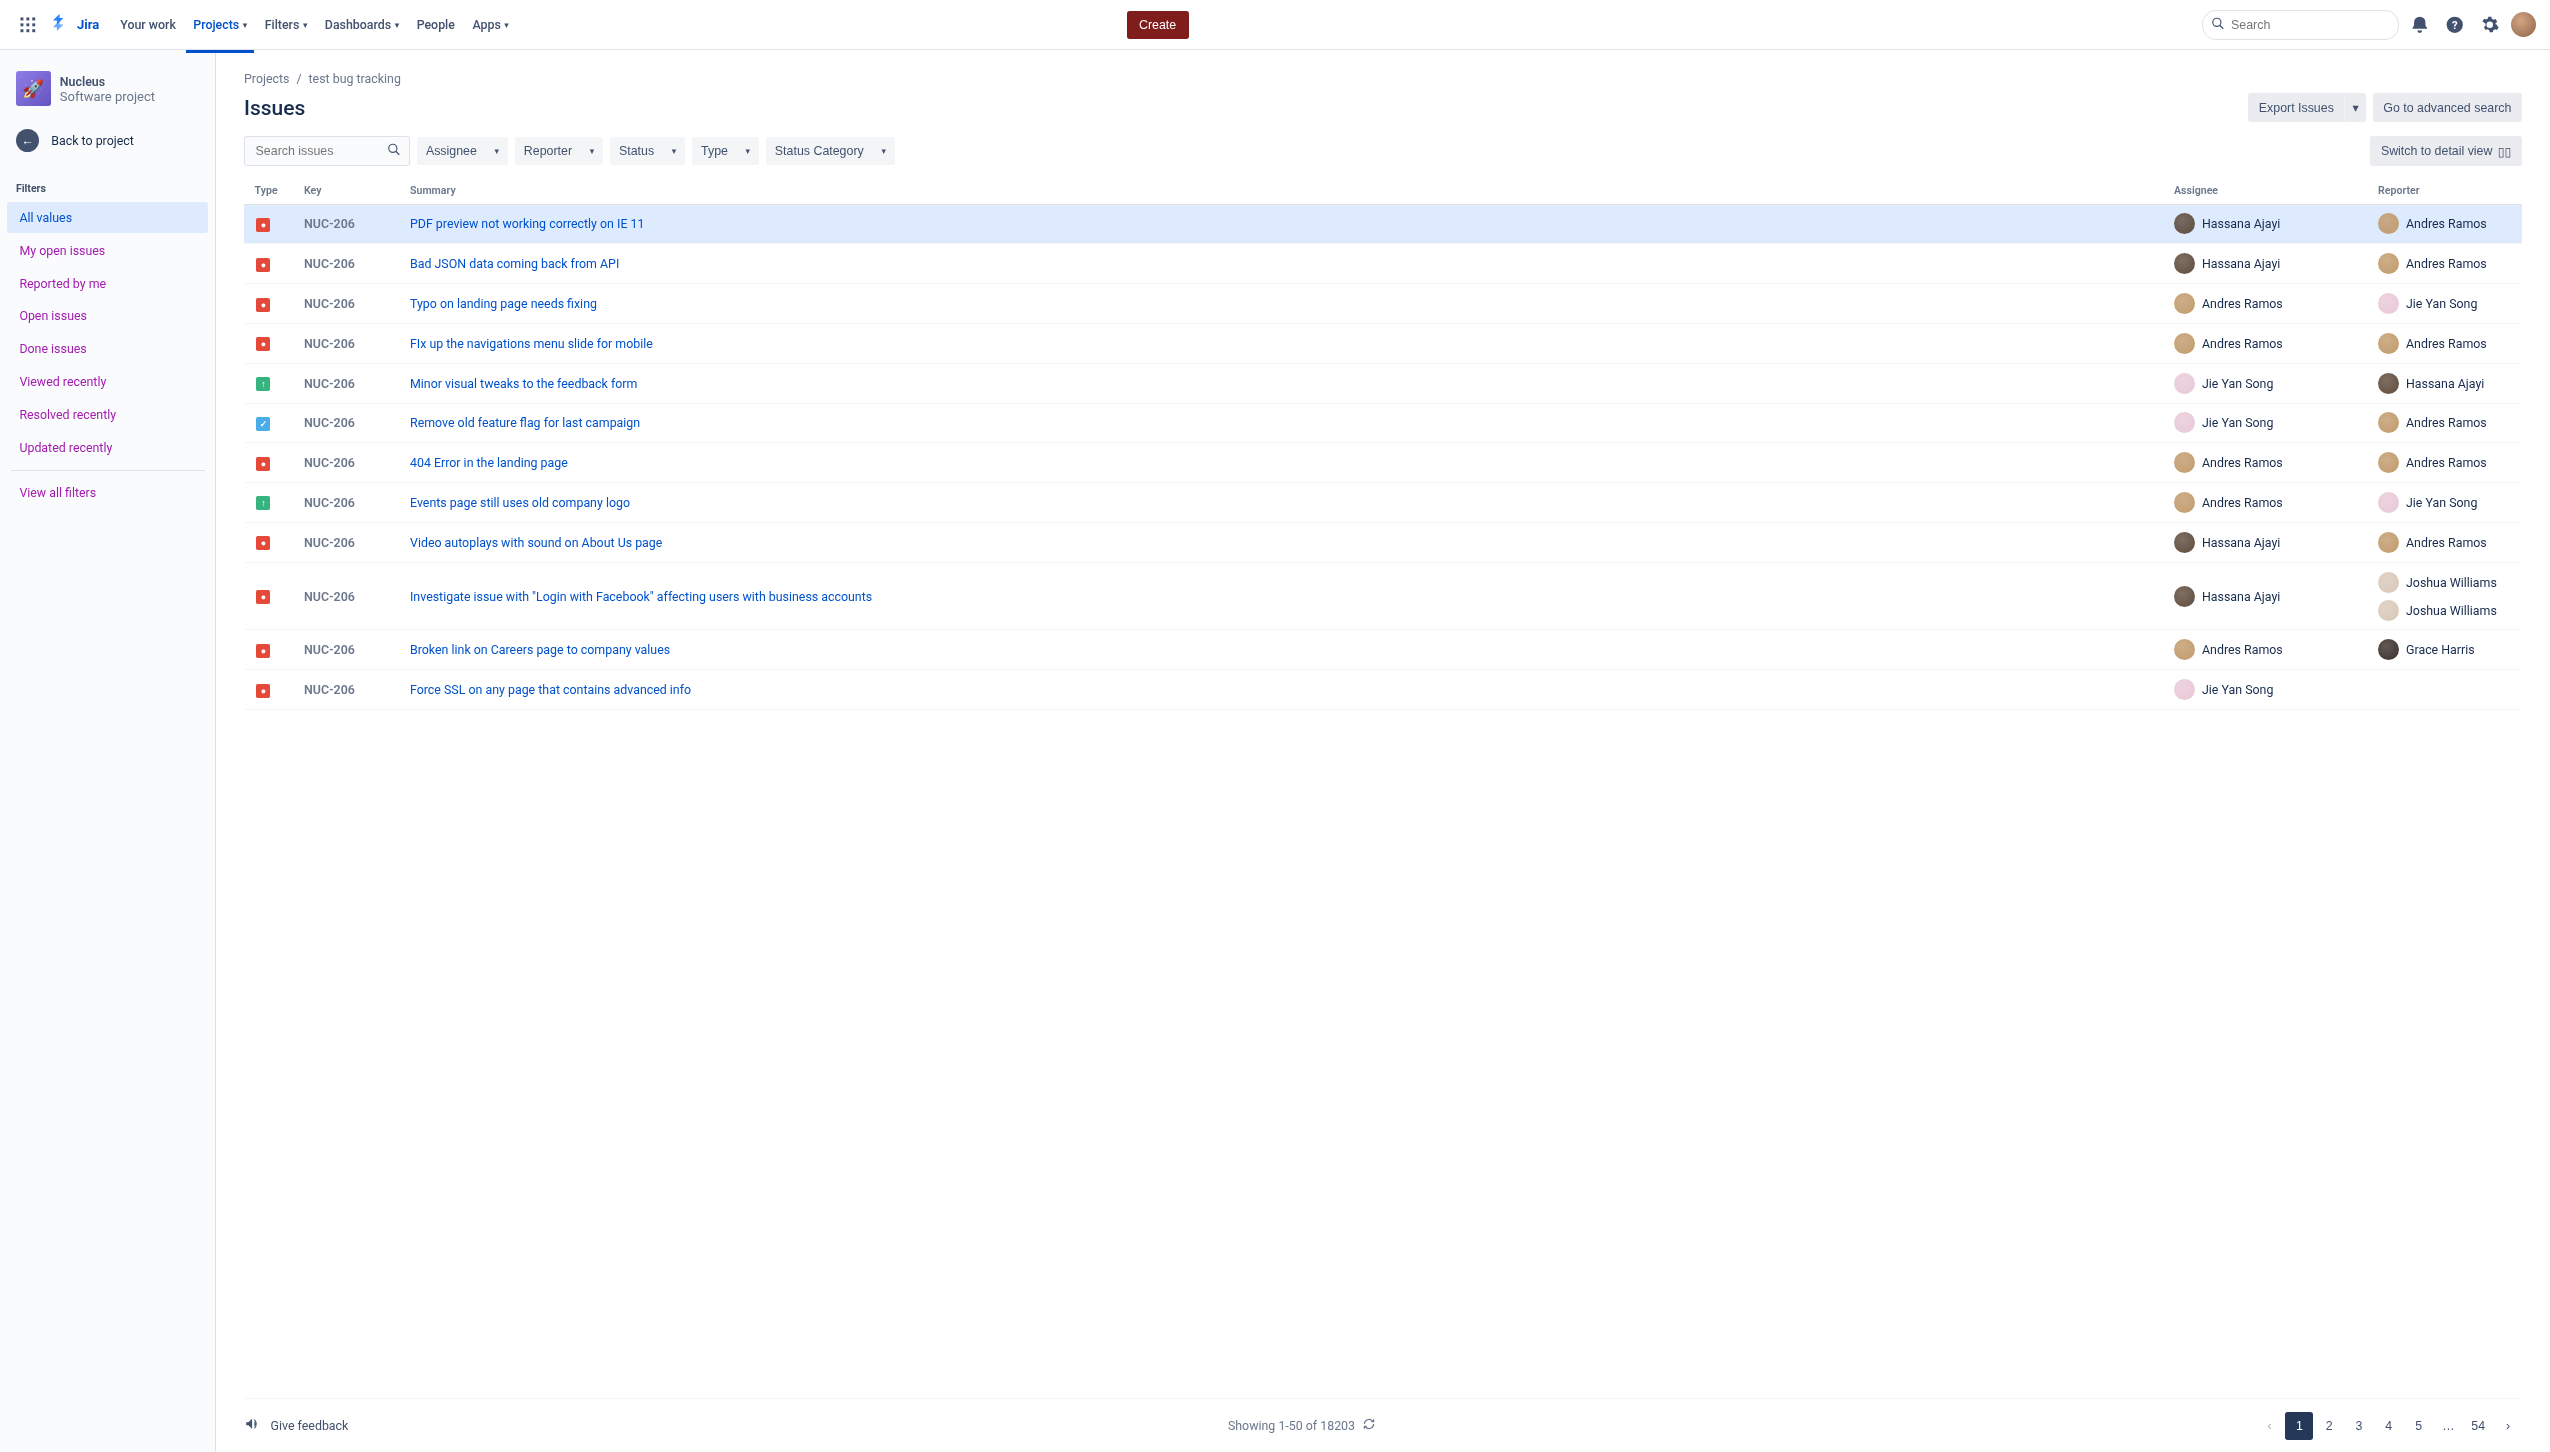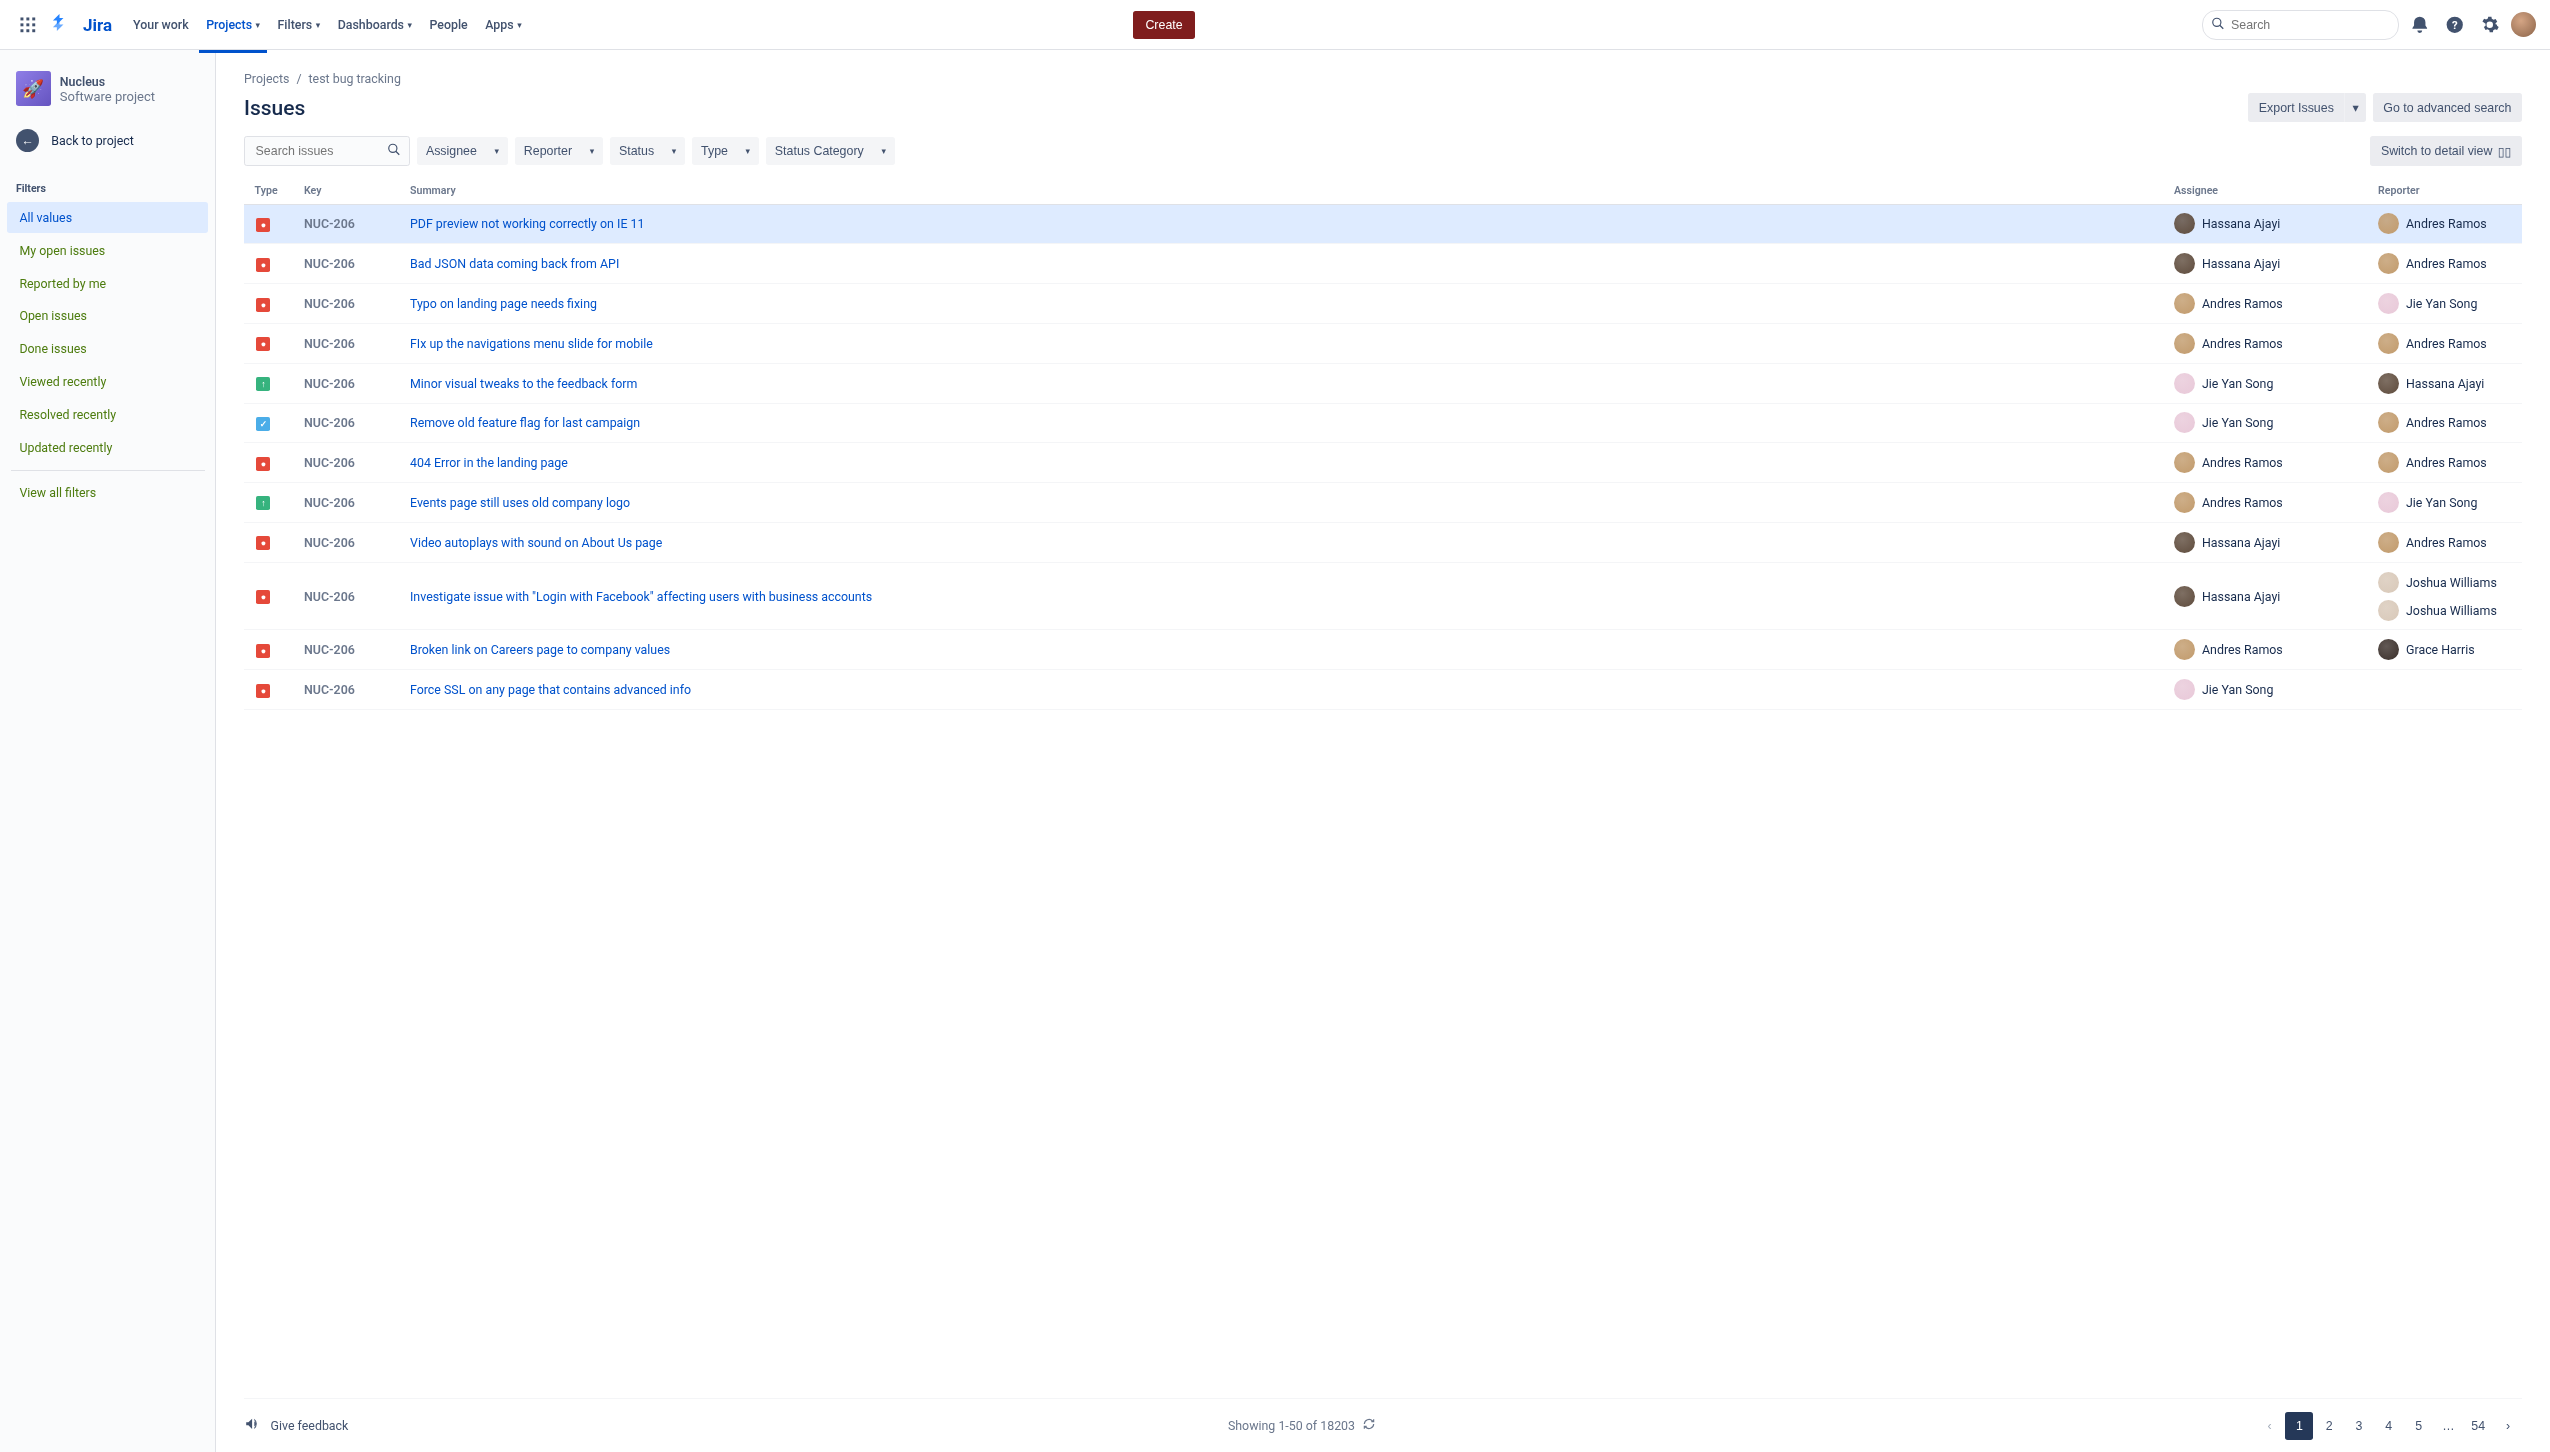--- a/index.html
+++ b/index.html
@@ -1,19 +1,19 @@
 <!DOCTYPE html>
 <html style="font-size:14px"><head>
 <meta charset="utf-8">
 <style>
 * { box-sizing: border-box; margin: 0; padding: 0; }
 body { font-family: -apple-system, BlinkMacSystemFont, "Segoe UI", Roboto, sans-serif; font-size: 12.4px; color: #172B4D; background: #fff; }
 .topnav { height: 50px; border-bottom: 0.9px solid #DFE1E6; display: flex; align-items: center; padding: 0 14px; gap: 7px; }
 .app-switcher { width: 28px; height: 28px; display: flex; align-items: center; justify-content: center; cursor: pointer; border-radius: 2.7px; }
-.logo { display: flex; align-items: center; gap: 13px; color: #0052CC; font-weight: 700; font-size: 17px; margin-right: 7px; }
+.logo { display: flex; align-items: center; gap: 7px; color: #0052CC; font-weight: 700; font-size: 13px; margin-right: 7px; }
 .logo svg { width: 21px; height: 21px; }
 .nav-items { display: flex; gap: 3.5px; flex: 1; }
 .nav-item { padding: 7px 7px; border-radius: 2.7px; cursor: pointer; display: flex; align-items: center; gap: 3.5px; color: #42526E; font-weight: 500; }
 .nav-item.active { color: #0052CC; position: relative; }
 .nav-item.active::after { content: ''; position: absolute; bottom: -14px; left: 0; right: 0; height: 2.7px; background: #0052CC; }
 .chevron { font-size: 8.9px; color: #42526E; }
 .create-btn { background: #7f1d1d; color: #fff; border: none; padding: 7px 12.4px; border-radius: 2.7px; font-weight: 500; cursor: pointer; font-size: 12.4px; margin-left: 7px; }
 .nav-right { display: flex; align-items: center; gap: 7px; }
 .search-box { position: relative; }
 .search-box input { width: 197px; padding: 7px 10.6px 7px 28px; border: 1.8px solid #DFE1E6; border-radius: 14px; font-size: 12.4px; }
@@ -22,21 +22,21 @@
 .avatar { width: 25px; height: 25px; border-radius: 50%; background: linear-gradient(135deg, #c9a, #876); cursor: pointer; }
 .layout { display: flex; height: calc(100vh - 50px); }
 .sidebar { width: 216px; background: #FAFBFC; border-right: 0.9px solid #DFE1E6; padding: 17.7px 7px; overflow-y: auto; }
 .project-header { display: flex; gap: 8.9px; padding: 3.5px 8.9px 14px; align-items: center; }
 .project-icon { width: 35px; height: 35px; background: linear-gradient(135deg, #8F7EE7, #6554C0); border-radius: 2.7px; display: flex; align-items: center; justify-content: center; font-size: 17.7px; }
 .project-info .name { font-weight: 600; color: #42526E; font-size: 12.4px; }
 .project-info .type { font-size: 13px; color: #6B778C; }
 .back-row { display: flex; align-items: center; gap: 12.4px; padding: 8.9px 8.9px; cursor: pointer; border-radius: 2.7px; margin-bottom: 14px; }
 .back-circle { width: 23px; height: 23px; border-radius: 50%; background: #42526E; color: #fff; display: flex; align-items: center; justify-content: center; font-size: 12.4px; }
 .filters-heading { font-size: 10.6px; font-weight: 700; color: #42526E; text-transform: none; padding: 7px 8.9px; }
-.filter-item { padding: 8px 12.4px; border-radius: 2.7px; cursor: pointer; color: #4d7c0f; margin-bottom: 1.8px; }
+.filter-item { padding: 8px 12.4px; border-radius: 2.7px; cursor: pointer; color: #a21caf; margin-bottom: 1.8px; }
 .filter-item.active { background: #DEEBFF; color: #0052CC; }
 .divider { height: 0.9px; background: #DFE1E6; margin: 7px 3.5px; }
 .main { flex: 1; padding: 21px 28px 0; display: flex; flex-direction: column; overflow: hidden; }
 .breadcrumb { font-size: 12.4px; color: #6B778C; display: flex; gap: 7px; align-items: center; }
 .breadcrumb a { color: #6B778C; text-decoration: none; }
 .title-row { display: flex; justify-content: space-between; align-items: center; margin: 7px 0 14px; }
 .page-title { font-size: 21px; font-weight: 500; color: #172B4D; }
 .title-actions { display: flex; gap: 7px; }
 .btn-subtle { background: #EBECF0; border: none; padding: 7px 10.6px; border-radius: 2.7px; cursor: pointer; color: #42526E; font-weight: 500; display: flex; align-items: center; gap: 5.3px; font-size: 12.4px; }
 .btn-split { display: flex; }

